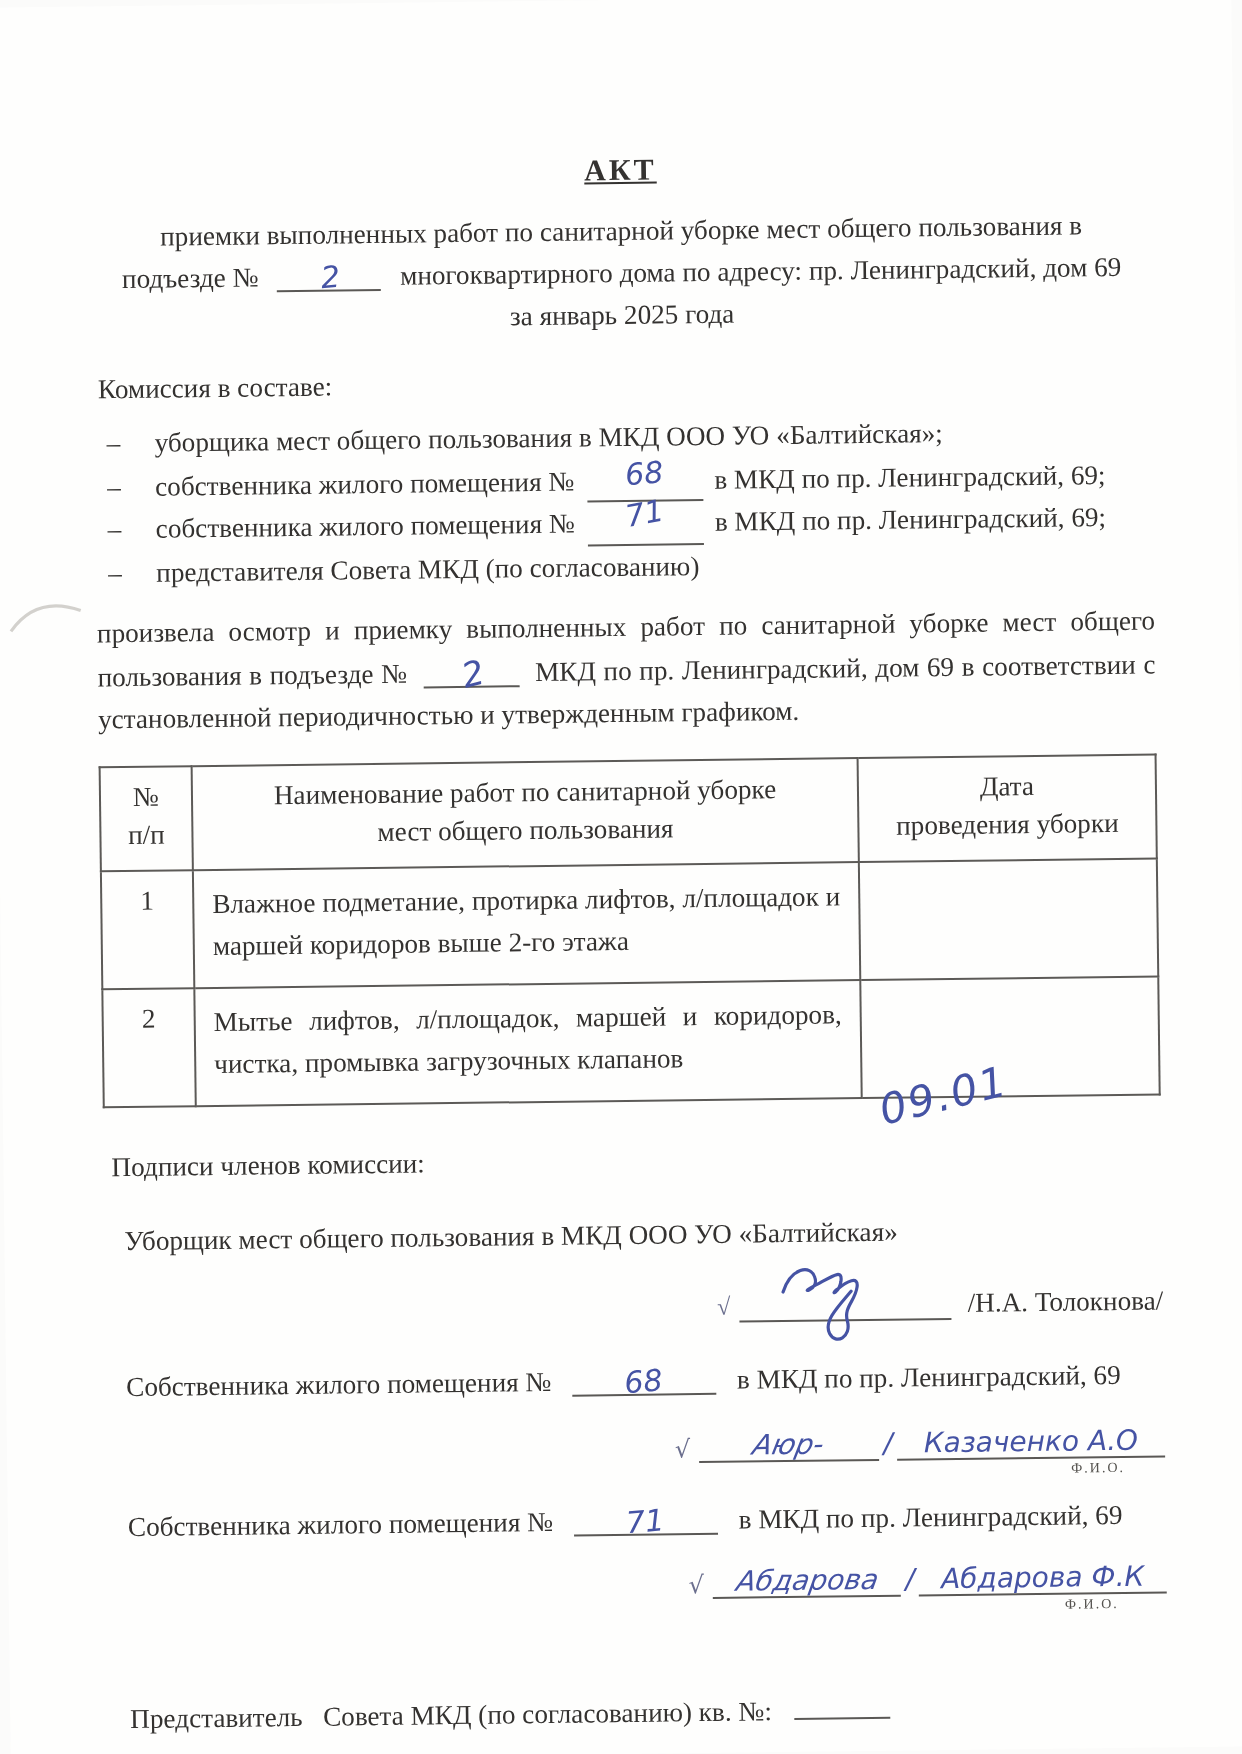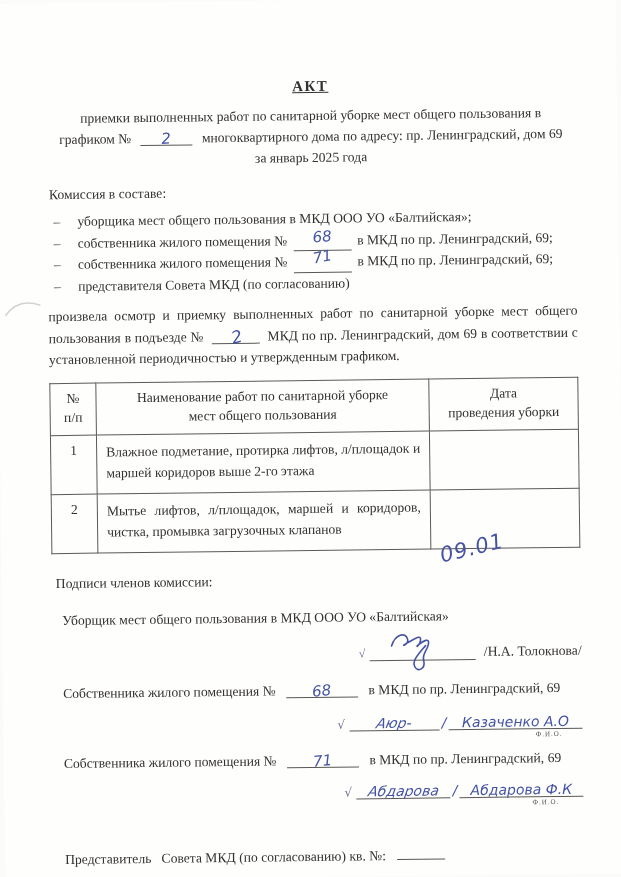--- a/index.html
+++ b/index.html
@@ -116,21 +116,21 @@
   <svg class="artifact" width="42" height="26" viewBox="0 0 42 26">
     <path d="M3 20 Q 16 2 38 10" fill="none" stroke="#c9c7c2" stroke-width="1.6"></path>
   </svg>
 
   <div class="content">
 
     <div class="act-title">АКТ</div>
 
     <div class="subtitle">
       <span>приемки выполненных работ по санитарной уборке мест общего пользования в</span><br>
-      <span>графиком №</span>
+      <span>подъезде №</span>
       <span class="blank" style="width:52px; margin:0 6px;"><span class="hand hand-num">2</span></span>
       <span>многоквартирного дома по адресу: пр. Ленинградский, дом 69</span><br>
       <span>за январь 2025 года</span>
     </div>
 
     <div class="commission-heading">Комиссия в составе:</div>
 
     <div class="member">
       <span class="dash">–</span>
       <span class="seg">уборщика мест общего пользования в МКД ООО УО «Балтийская»;</span>

